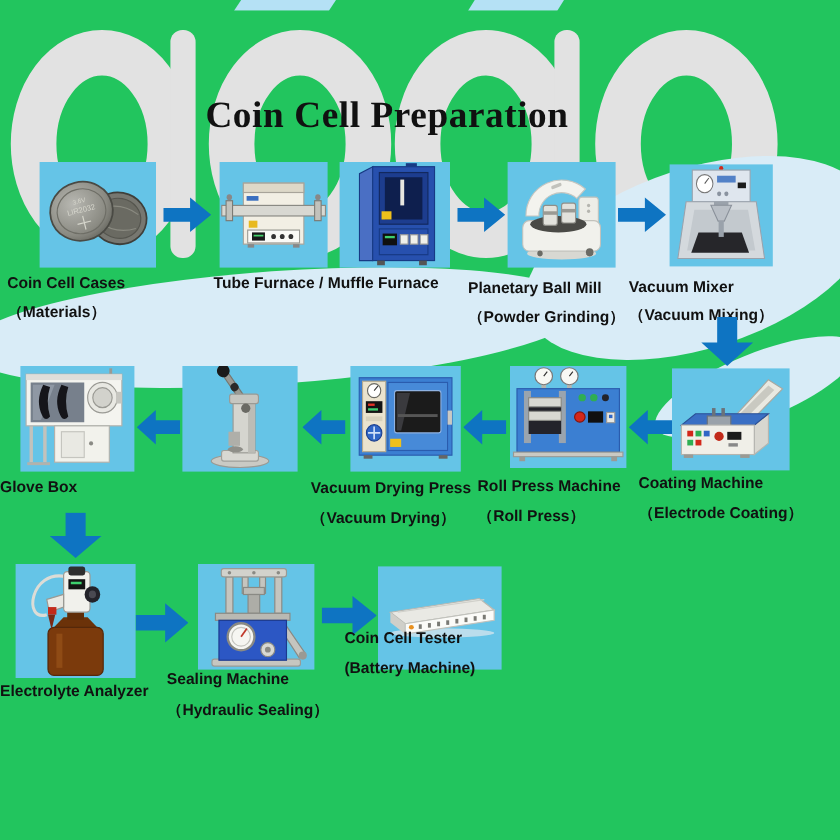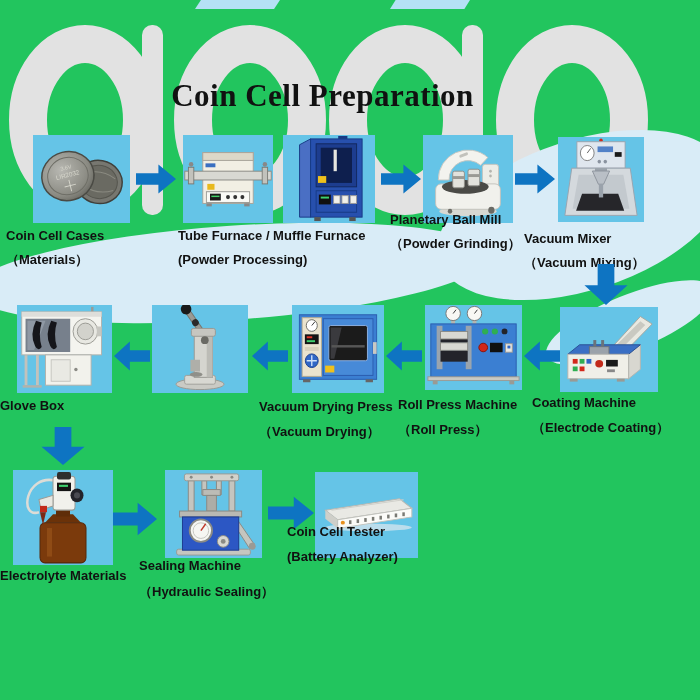--- a/index.html
+++ b/index.html
@@ -163,23 +163,22 @@
       <rect x="47.5" y="50" width="5" height="14" fill="#9aa2ab"></rect>
     </svg>
   </div>
 
   <div class="lbl" style="left:6px;top:224px;width:150px;">
     <div>Coin Cell Cases</div>
     <div class="sub">（Materials）</div>
   </div>
   <div class="lbl" style="left:178px;top:224px;width:210px;">
     <div>Tube Furnace / Muffle Furnace</div>
-    <div class="sub">(Powder Processing)</div>
-  </div>
-  <div class="lbl" style="left:390px;top:208px;width:160px;">
+  </div>
+  <div class="lbl" style="left:390px;top:228px;width:160px;">
     <div>Planetary Ball Mill</div>
     <div class="sub">（Powder Grinding）</div>
   </div>
   <div class="lbl" style="left:524px;top:227px;width:155px;">
     <div>Vacuum Mixer</div>
     <div class="sub">（Vacuum Mixing）</div>
   </div>
 
   <div class="ar ar-d" style="left:584px;top:264px;width:44px;height:41px;"></div>
 
@@ -386,24 +385,24 @@
           <rect x="55.2" y="47" width="2.4" height="4"></rect>
         <rect x="62.6" y="45.8" width="2.4" height="4"></rect>
           <rect x="70" y="44.6" width="2.4" height="4"></rect>
         <rect x="77.4" y="43.4" width="2.4" height="4"></rect>
           <rect x="84.8" y="42.2" width="2.4" height="4"></rect>
       </g>
     </svg>
   </div>
 
   <div class="lbl" style="left:0;top:564px;width:130px;">
-    <div>Electrolyte Materials</div>
+    <div>Electrolyte Analyzer</div>
   </div>
   <div class="lbl" style="left:139px;top:553px;width:150px;line-height:26px;">
     <div>Sealing Machine</div>
     <div class="sub">（Hydraulic Sealing）</div>
   </div>
   <div class="lbl" style="left:287px;top:519px;width:150px;line-height:25px;">
     <div>Coin Cell Tester</div>
-    <div class="sub">(Battery Analyzer)</div>
+    <div class="sub">(Battery Machine)</div>
   </div>
 
 </div>
 
 </body></html>

